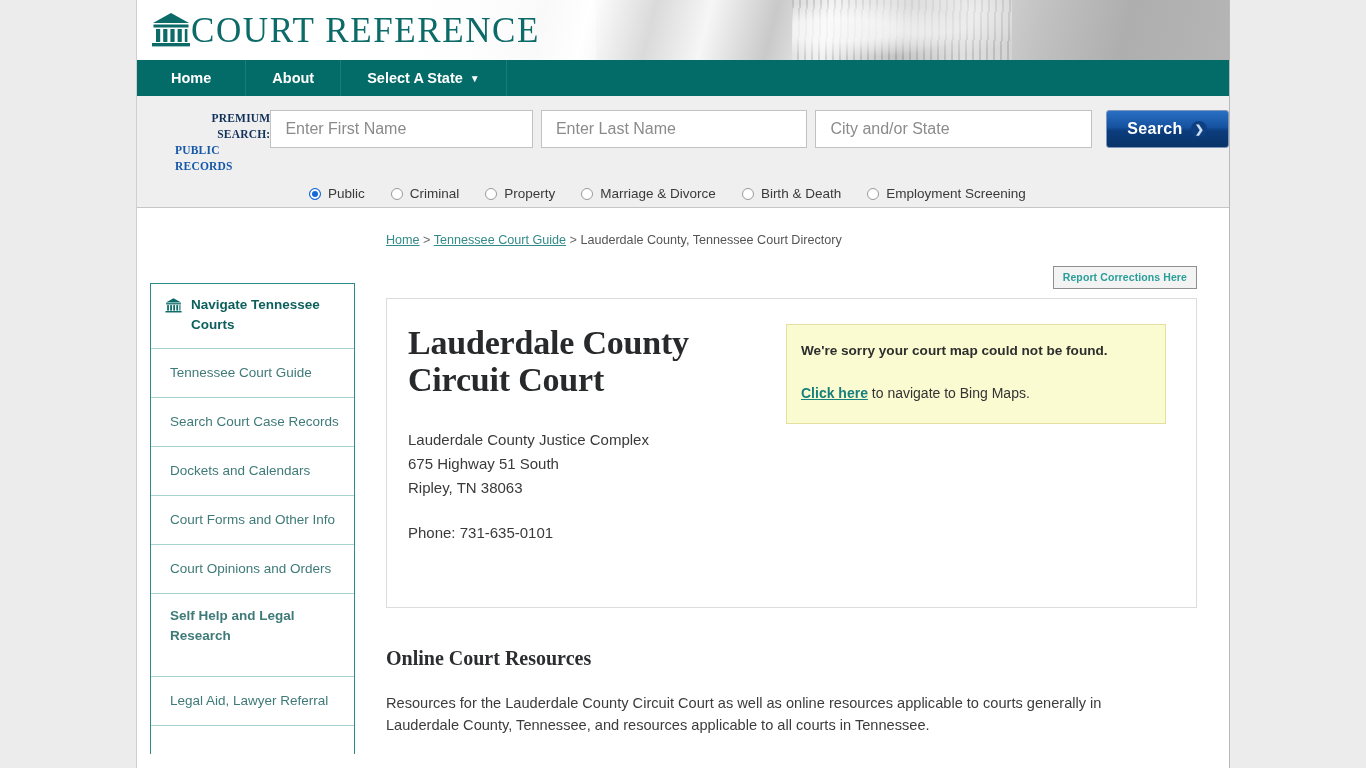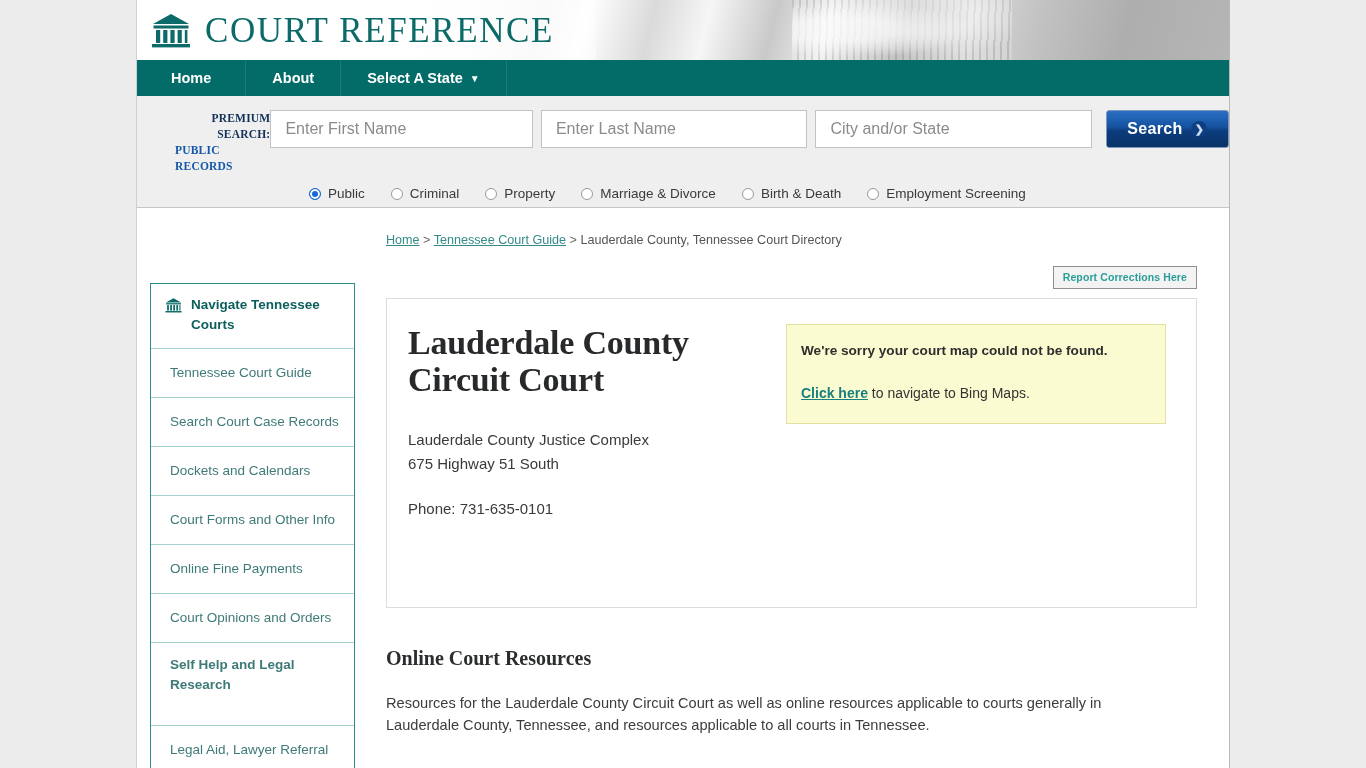--- a/index.html
+++ b/index.html
@@ -53,21 +53,21 @@
     opacity: .85;
   }
   .col-photo::before {
     content: "";
     position: absolute;
     left: 0; top: 0; bottom: 0; width: 42%;
     background: linear-gradient(100deg, #ffffff 0%, #ffffff 55%, rgba(255,255,255,.4) 100%);
   }
   #brand {
     position: absolute; left: 14px; top: 11px;
-    display: flex; align-items: center; gap: 14px;
+    display: flex; align-items: flex-start; gap: 0;
     z-index: 3;
   }
   #brand .logo { width: 40px; height: 38px; display: block; }
   #brand .wordmark {
     font-family: "Liberation Serif", serif;
     font-size: 35px;
     letter-spacing: 1.6px;
     color: #0c6b68;
     white-space: nowrap;
   }
@@ -380,23 +380,20 @@
         <div class="side-item">
           <span>Search Court Case Records</span>
         </div>
         <div class="side-item">
           <span>Dockets and Calendars</span>
         </div>
         <div class="side-item">
           <span>Court Forms and Other Info</span>
         </div>
         <div class="side-item">
-          <span>Online Fine Payments</span>
-        </div>
-        <div class="side-item">
           <span>Court Opinions and Orders</span>
         </div>
         <div class="side-item two-line">
           <span>Self Help and Legal Research</span>
         </div>
         <div class="side-item">
           <span>Legal Aid, Lawyer Referral</span>
         </div>
         <div class="side-item last">
           
@@ -413,20 +410,21 @@
       <div id="corrections-wrap">
         <div id="corrections">Report Corrections Here</div>
       </div>
 
       <div id="card">
         <div class="left">
           <h1 id="court-title">Lauderdale County Circuit Court</h1>
           <div class="addr">
             <div>Lauderdale County Justice Complex</div>
             <div>675 Highway 51 South</div>
+            <div>Ripley, TN 38063</div>
             <div class="gap"></div>
             <div>Phone: 731-635-0101</div>
           </div>
         </div>
 
         <div id="mapnotice">
           <div class="t1">We're sorry your court map could not be found.</div>
           <div class="t2"><a href="#">Click here</a><span> to navigate to Bing Maps.</span></div>
         </div>
       </div>

